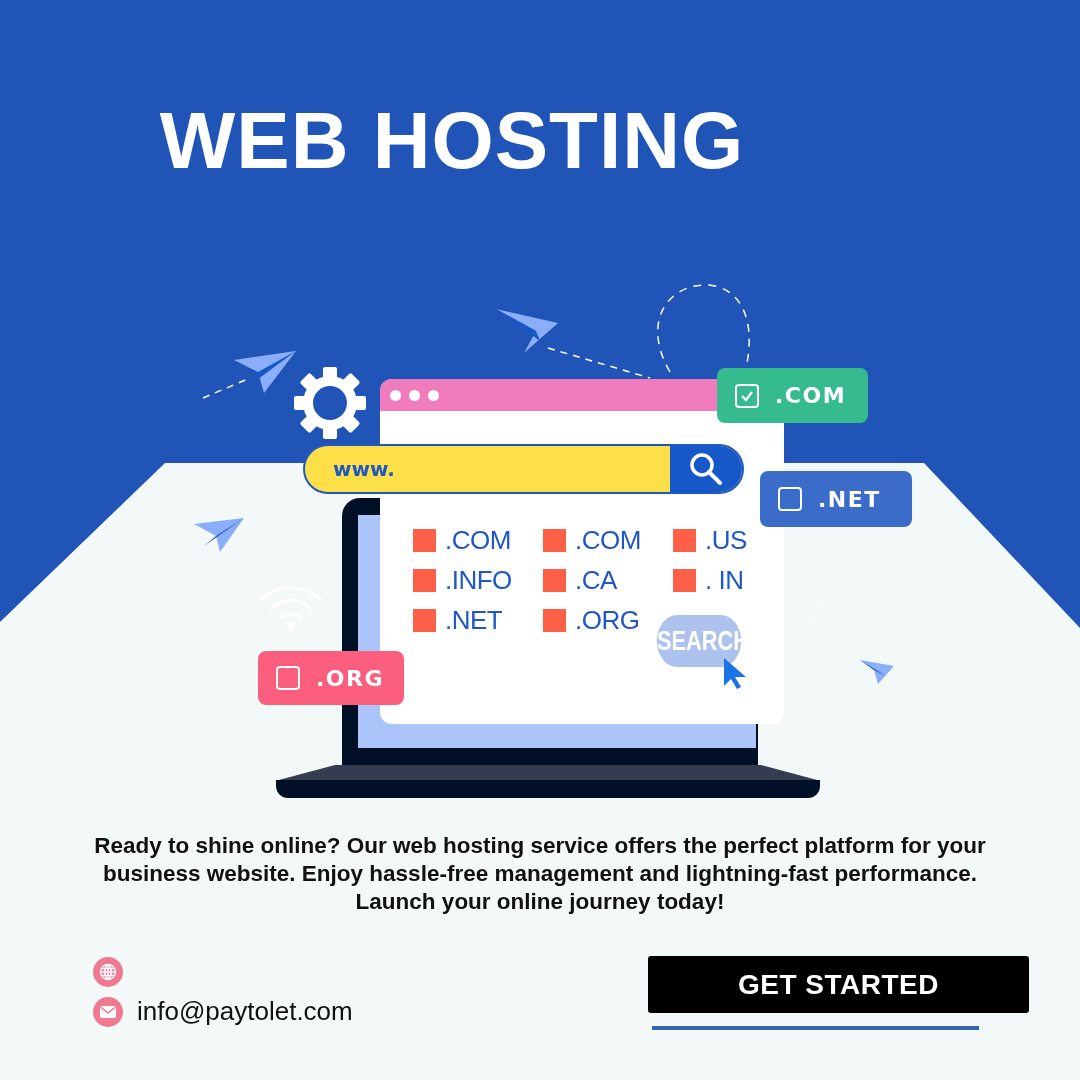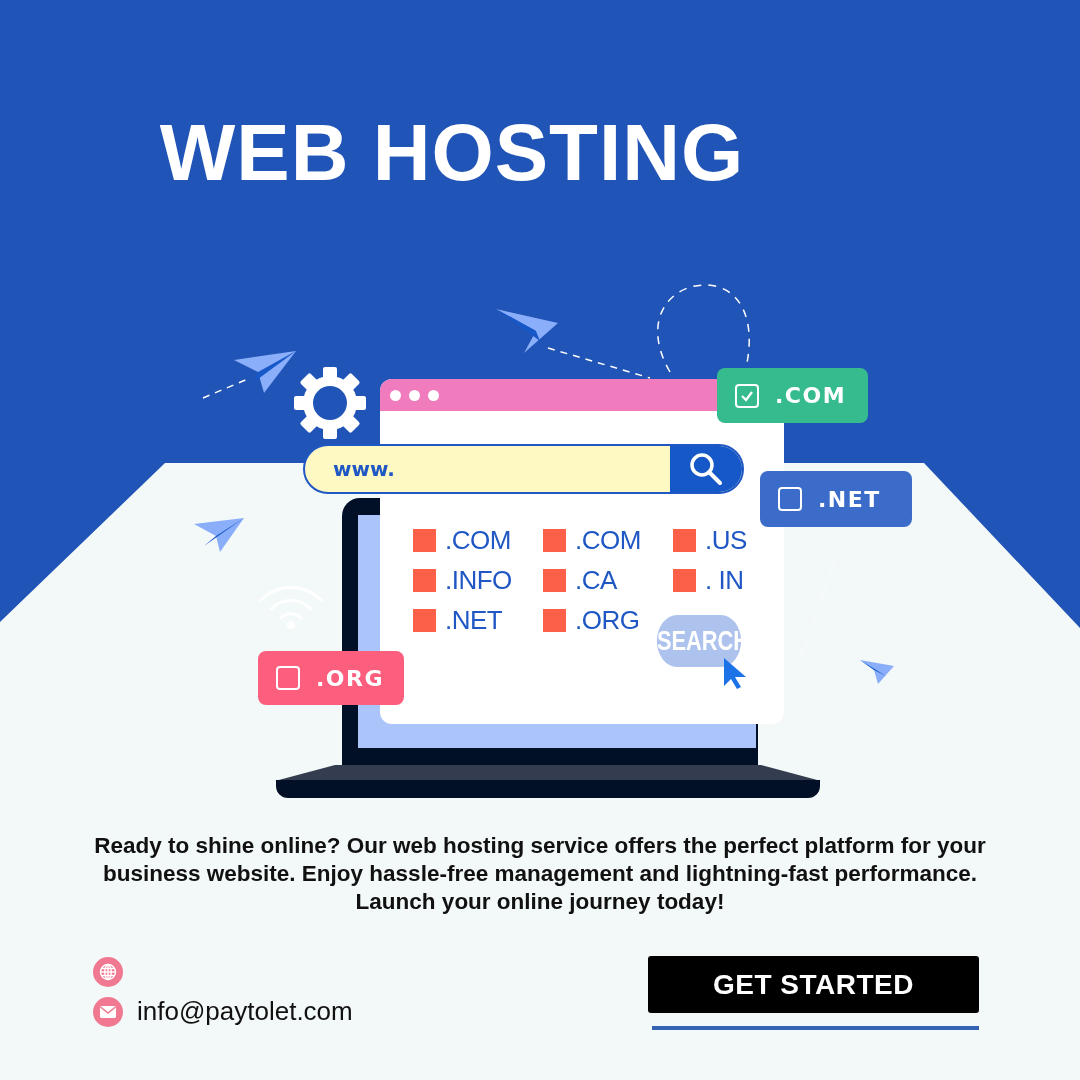--- a/index.html
+++ b/index.html
@@ -1,54 +1,54 @@
 <!DOCTYPE html>
 <html><head>
 <meta charset="utf-8">
 <style>
   * { margin:0; padding:0; box-sizing:border-box; }
   html, body { width:1080px; height:1080px; overflow:hidden; }
   body { background:#f3f9f8; position:relative; font-family:"Liberation Sans", sans-serif; }
   .bg-blue { position:absolute; left:0; top:0; width:1080px; height:1080px; }
-  .headline { position:absolute; left:0; top:108px; width:904px; text-align:center; color:#fff;
+  .headline { position:absolute; left:0; top:96px; width:904px; text-align:center; color:#fff;
     font-family:"Liberation Sans", sans-serif; font-weight:700; font-size:80px; line-height:90px; letter-spacing:1px; }
   .abs { position:absolute; }
   
   .browser { position:absolute; left:380px; top:379px; width:404px; height:345px; background:#fff; border-radius:12px; overflow:hidden; }
   .browser-bar { height:32px; background:#f07bbd; display:flex; align-items:center; padding-left:10px; gap:8px; }
   .dot { width:11px; height:11px; border-radius:50%; background:#fff; }
   
   .laptop-lid { position:absolute; left:342px; top:498px; width:416px; height:270px; background:#010f27; border-radius:18px 0 0 0; }
   .laptop-screen { position:absolute; left:358px; top:515px; width:398px; height:233px; background:#abc5fb; }
   .laptop-base-top { position:absolute; left:275px; top:765px; width:546px; height:16px; background:#333d4f;
      clip-path:polygon(11% 0, 89% 0, 100% 100%, 0 100%); }
   .laptop-base { position:absolute; left:276px; top:780px; width:544px; height:18px; background:#010f27; border-radius:0 0 12px 12px; }
   
-  .searchbar { position:absolute; left:303px; top:444px; width:441px; height:50px; border:2px solid #1f57c4; border-radius:25px; background:#fef9c3; overflow:hidden; display:flex; }
+  .searchbar { position:absolute; left:303px; top:444px; width:441px; height:50px; border:2px solid #1f57c4; border-radius:25px; background:#fde047; overflow:hidden; display:flex; }
   .searchbar .url { flex:1; font-family:"DejaVu Sans", sans-serif; font-weight:700; font-size:20px; color:#1f57c4; padding-left:28px; line-height:46px; }
   .searchbar .sbtn { width:72px; height:100%; background:#1758c9; display:flex; align-items:center; justify-content:center; }
   
   .grid { position:absolute; left:413px; top:527px; display:grid; grid-template-columns:130px 130px 100px; row-gap:14px; }
   .cell { display:flex; align-items:center; height:26px; }
   .sq { width:23px; height:23px; background:#fd6049; margin-right:9px; }
   .cell span { font-family:"Liberation Sans", sans-serif; font-size:26px; color:#1f57c4; letter-spacing:-0.5px; }
   .search-pill { position:absolute; left:645px; top:615px; width:108px; height:52px; border-radius:26px; background:#adc2ec;
      color:#fff; font-family:"Liberation Sans", sans-serif; font-weight:700; font-size:28px; text-align:center; line-height:52px; transform:scaleX(0.78); }
   
   .tag { position:absolute; border-radius:8px; display:flex; align-items:center; color:#fff; font-family:"DejaVu Sans", sans-serif; font-weight:700; font-size:22px; letter-spacing:1.5px; }
   .tag .box { width:24px; height:24px; border:2.5px solid #fff; border-radius:4px; margin:0 16px 0 18px; display:flex; align-items:center; justify-content:center; }
   .tag-com { left:717px; top:368px; width:151px; height:55px; background:#36bb8f; }
   .tag-net { left:760px; top:471px; width:152px; height:56px; background:#3b6cca; }
   .tag-org { left:258px; top:651px; width:146px; height:54px; background:#fc5f7e; }
   
   .desc { position:absolute; left:60px; top:832px; width:960px; text-align:center; color:#111; font-size:22.5px; line-height:28px; font-family:"Liberation Sans", sans-serif;font-weight:bold; }
   .contact { position:absolute; left:93px; display:flex; align-items:center; }
   .contact .ic { width:30px; height:30px; border-radius:50%; background:#f07891; display:flex; align-items:center; justify-content:center; margin-right:14px; }
   .contact span { font-size:26px; color:#111; font-family:"Liberation Sans", sans-serif; }
-  .cta { position:absolute; left:648px; top:956px; width:331px; height:57px; background:#000; border-radius:3px; color:#fff;
+  .cta { position:absolute; left:648px; top:956px; width:381px; height:57px; background:#000; border-radius:3px; color:#fff;
     font-weight:700; font-size:28px; letter-spacing:0.5px; text-align:center; line-height:57px; font-family:"Liberation Sans", sans-serif; }
   .cta-underline { position:absolute; left:652px; top:1026px; width:327px; height:4px; background:#3563b4; }
 </style>
 </head>
 <body>
 
 <svg class="bg-blue" viewBox="0 0 1080 1080" width="1080" height="1080">
   <polygon points="0,0 1080,0 1080,628 924,463 165,463 0,622" fill="#2154b7"></polygon>
 
   <path d="M203,398 L250,378" stroke="#fff" stroke-width="1.5" stroke-dasharray="7,6" fill="none"></path>

